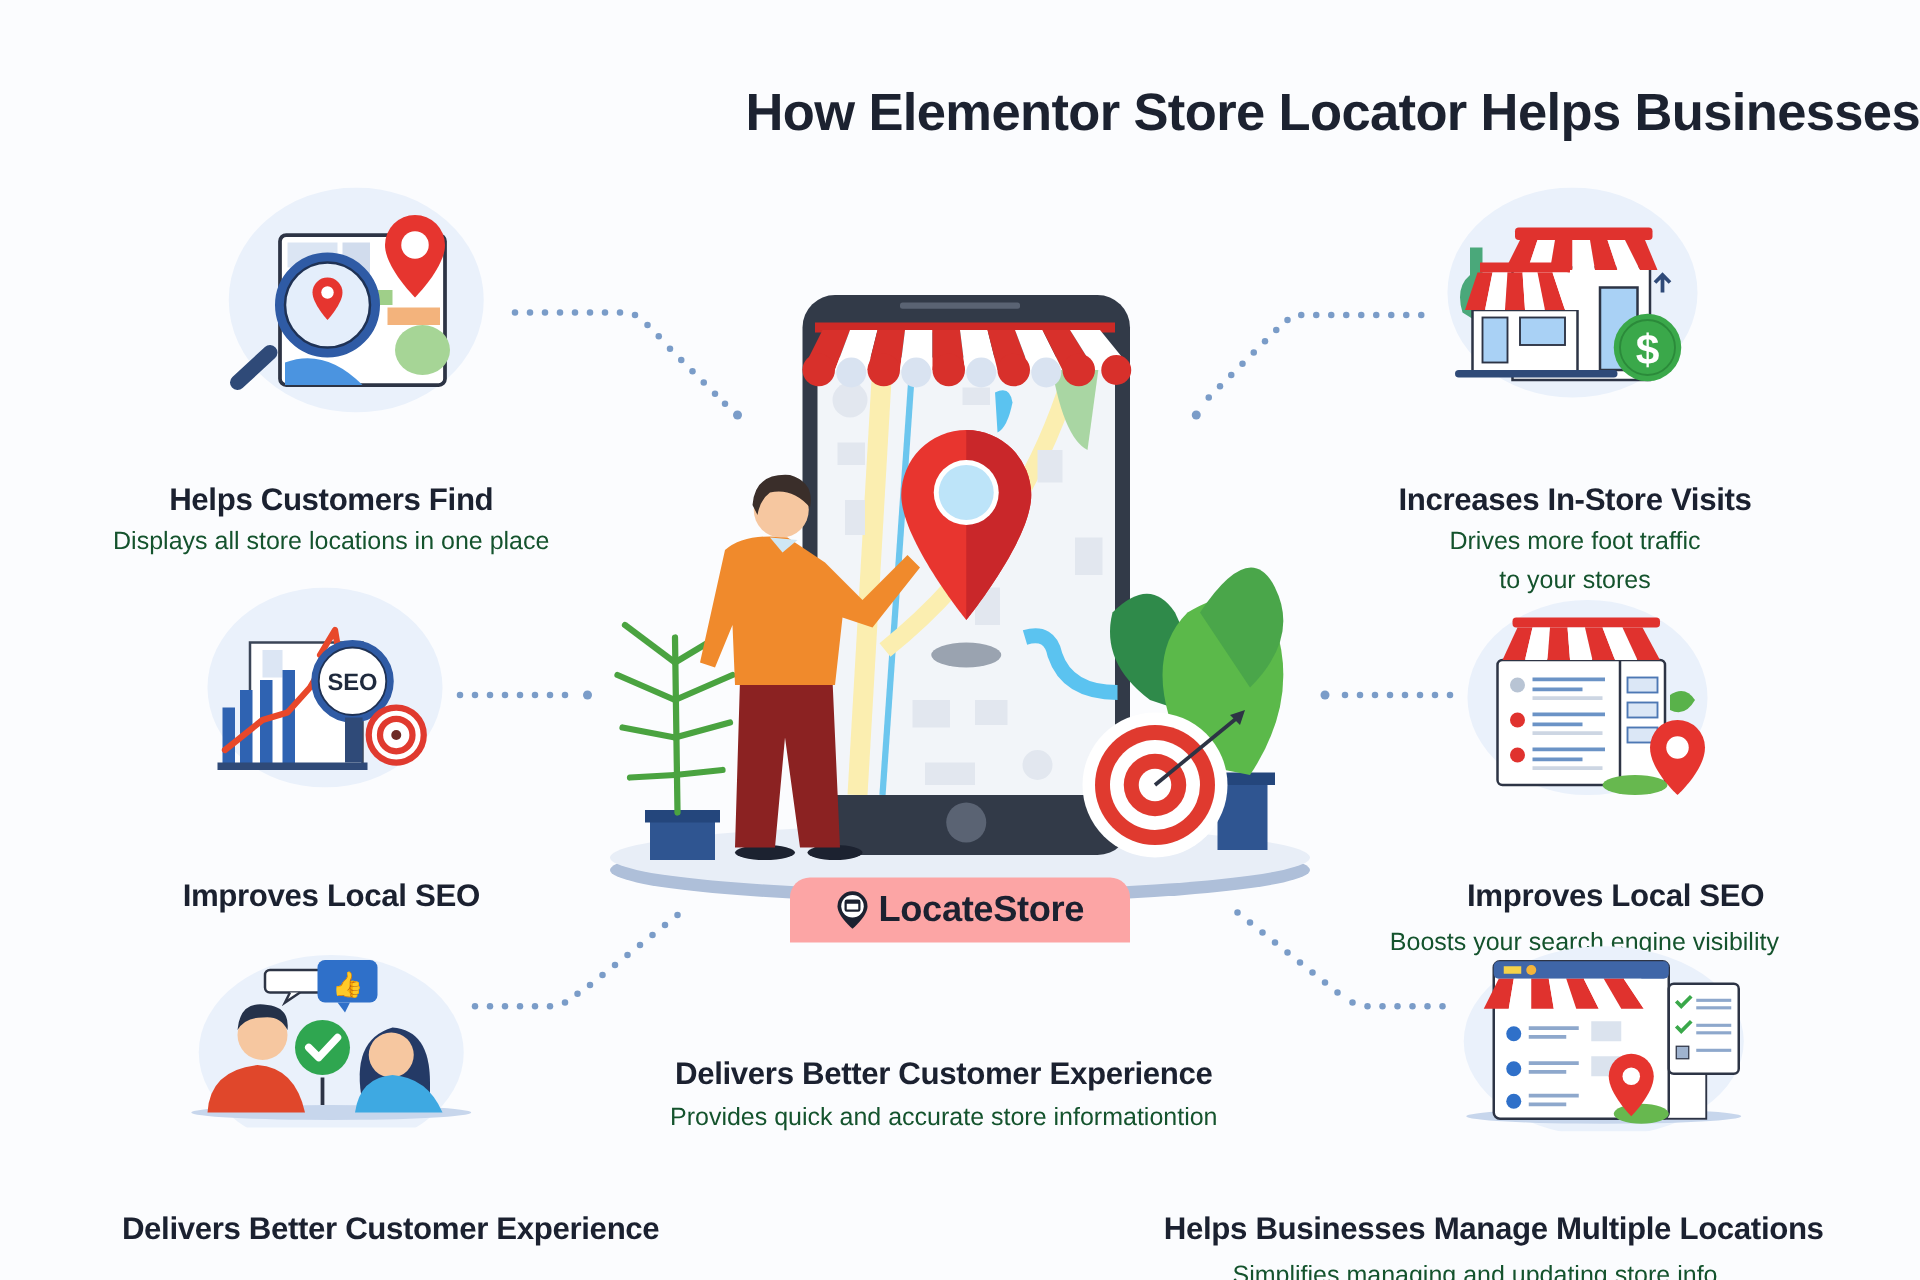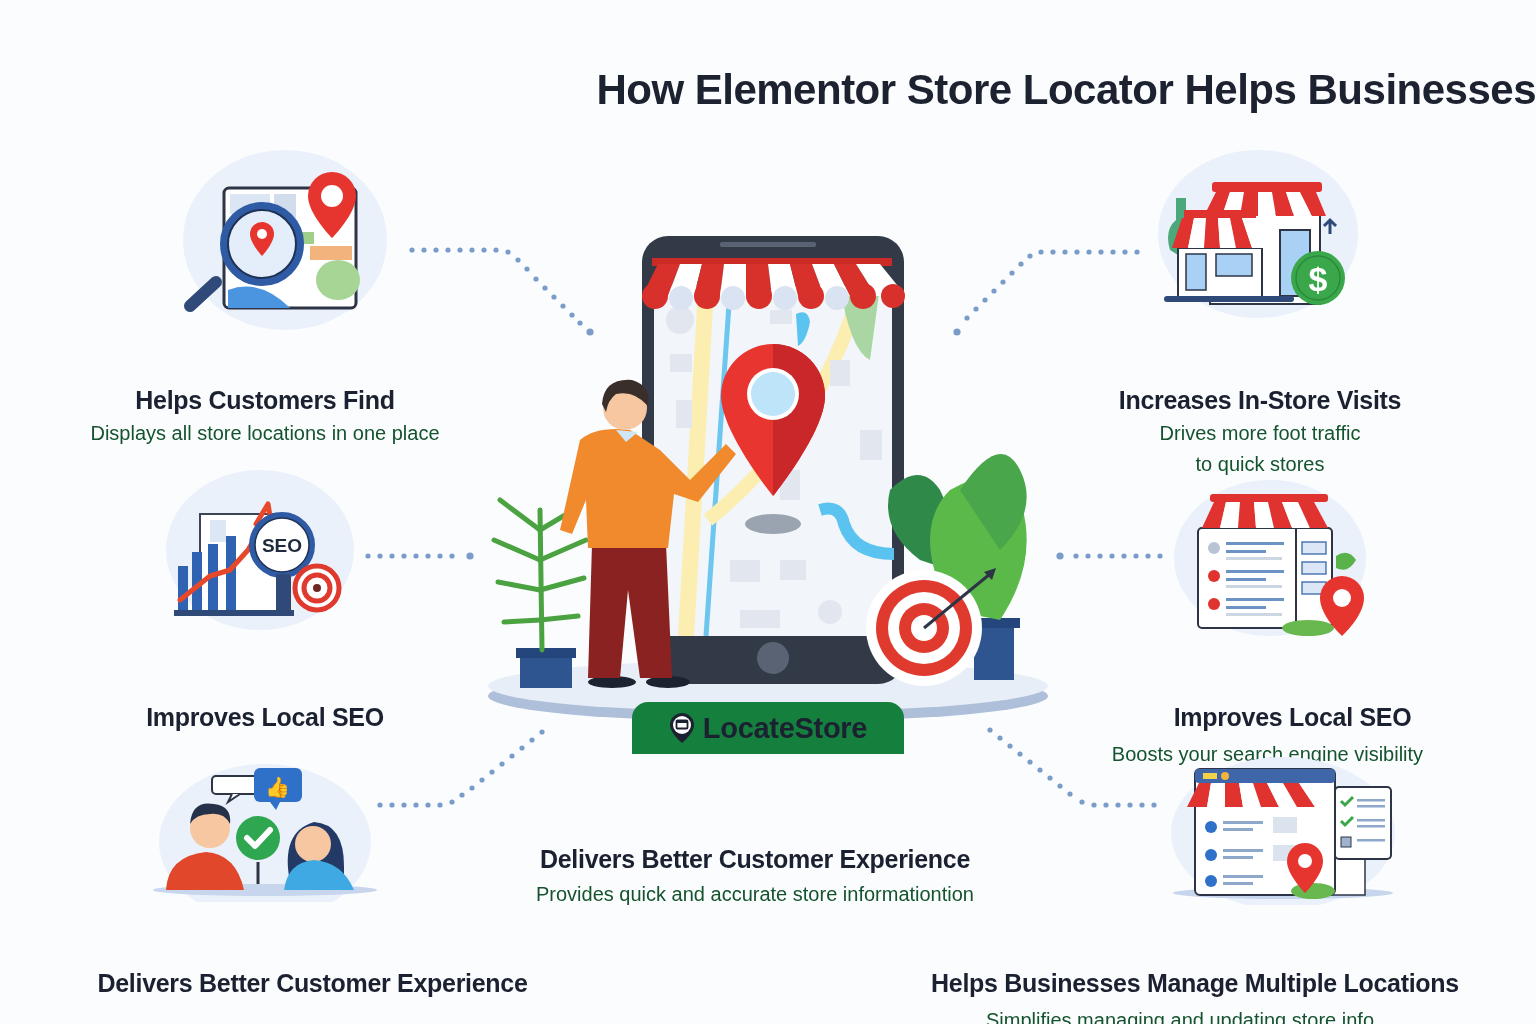--- a/index.html
+++ b/index.html
@@ -22,21 +22,21 @@
     margin-top: 45px;
   }
   .feature .d {
     font-size: 20px; color: #14532d; line-height: 31px;
   }
   .icon-wrap { position: absolute; }
   .icon-wrap svg { display: block; }
   .dots { position: absolute; left: 0; top: 0; pointer-events: none; }
   .brand {
     position: absolute; left: 632px; top: 702px; width: 272px; height: 52px;
-    background: #15803d; border-radius: 16px 16px 0 0;
+    background: #fca5a5; border-radius: 16px 16px 0 0;
     display: flex; align-items: center; justify-content: center; gap: 8px;
   }
   .brand-name { font-size: 29px; font-weight: bold; color: #1b2130; letter-spacing: -0.3px; }
 </style>
 </head>
 <body>
 
 <h1 class="title">How Elementor Store Locator Helps Businesses</h1>
 
 <svg class="dots" width="1536" height="1024" viewBox="0 0 1536 1024">
@@ -259,21 +259,21 @@
     <rect x="14" y="146" width="130" height="6" rx="3" fill="#2f4a78"></rect>
     <path d="M180 70 L180 84 M174 76 L180 70 L186 76" stroke="#2f4a78" stroke-width="3" fill="none"></path>
     <circle cx="168" cy="128" r="27" fill="#3aa84a"></circle>
     <circle cx="168" cy="128" r="22" fill="none" stroke="#2b8a3a" stroke-width="1.5"></circle>
     <text x="168" y="141" text-anchor="middle" font-size="34" font-weight="bold" fill="#ffffff" font-family="Liberation Sans, sans-serif">$</text>
   </svg>
 </div>
 <div class="feature" style="left:1060px;top:337px;width:400px;">
   <div class="h">Increases In-Store Visits</div>
   <div class="d">Drives more foot traffic</div>
-  <div class="d">to quick stores</div>
+  <div class="d">to your stores</div>
 </div>
 
 <div class="icon-wrap" style="left:1168px;top:480px;">
   <svg width="200" height="160" viewBox="0 0 200 160">
     <ellipse cx="102" cy="78" rx="96" ry="78" fill="#eaf1fb"></ellipse>
     <rect x="30" y="48" width="134" height="100" rx="4" fill="#ffffff" stroke="#2d3445" stroke-width="2"></rect>
     <line x1="128" y1="48" x2="128" y2="148" stroke="#2d3445" stroke-width="2"></line>
     <rect x="134" y="62" width="24" height="12" fill="#dbe7f6" stroke="#4d78b4" stroke-width="1.5"></rect>
     <rect x="134" y="82" width="24" height="12" fill="#dbe7f6" stroke="#4d78b4" stroke-width="1.5"></rect>
     <rect x="134" y="102" width="24" height="12" fill="#dbe7f6" stroke="#4d78b4" stroke-width="1.5"></rect>

